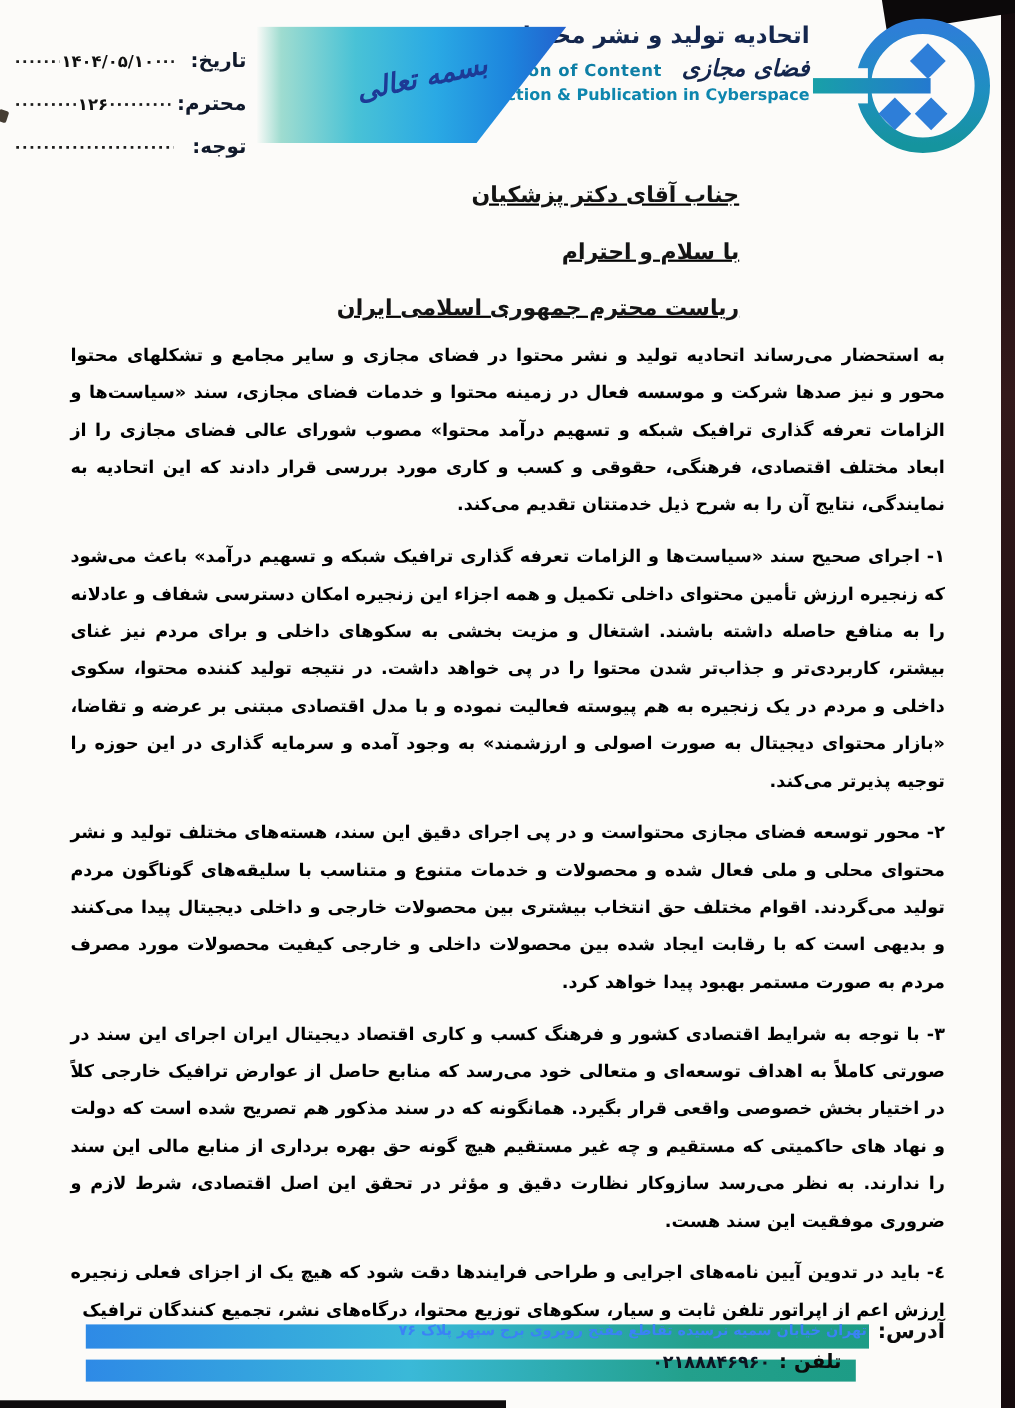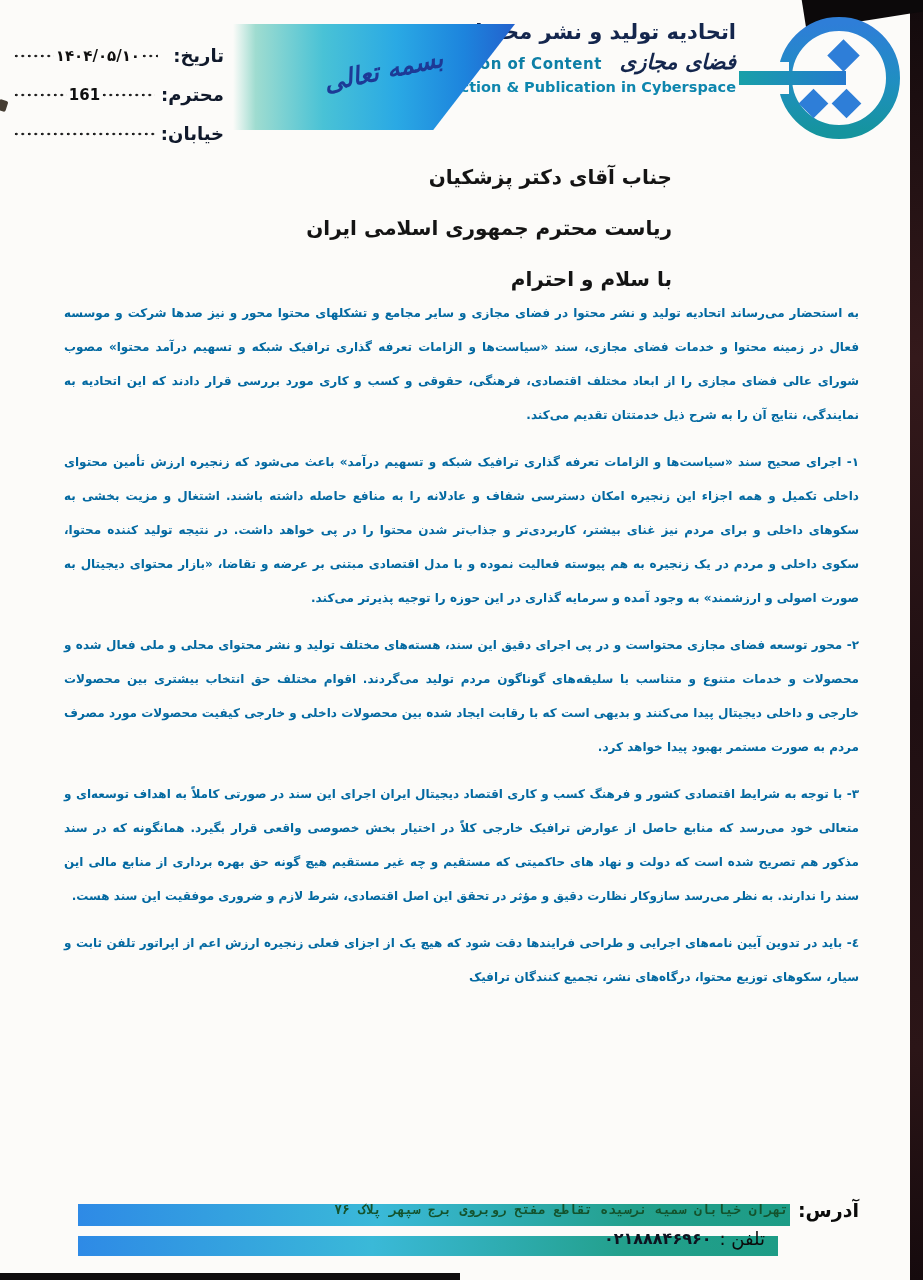--- a/index.html
+++ b/index.html
@@ -38,39 +38,39 @@
   .meta-label{font-size:18px;font-weight:bold;color:#10192b;flex:0 0 auto;min-width:60px;}
   .meta-line{flex:1;display:flex;align-items:flex-end;}
   .leader{height:4px;align-self:center;
     background-image:radial-gradient(circle at 2px 2px,#1c1c1c 1.3px,rgba(0,0,0,0) 1.6px);
     background-size:6.5px 4px;background-repeat:repeat-x;}
   .leader.s{flex:0 0 16px;}
   .leader.l{flex:1;}
   .meta-value{font-size:15px;font-weight:bold;color:#101010;padding:0 2px;white-space:nowrap;}
 
   
-  .salutation{position:absolute;left:66px;top:165px;width:606px;direction:rtl;text-align:right;}
+  .salutation{position:absolute;left:66px;top:165px;width:606px;direction:rtl;text-align:right;text-decoration:underline;}
   .salute-line{font-size:20px;font-weight:bold;color:#141414;margin-bottom:27px;white-space:nowrap;}
 
   .body-text{position:absolute;left:64px;top:296px;width:795px;direction:rtl;}
-  .para{font-size:12px;line-height:34px;font-weight:bold;color:#0369a1;
-    text-align:justify;margin:0 0 13px 0;}
+  .para{font-size:16px;line-height:34px;font-weight:bold;color:#000000;
+    text-align:justify;margin:10px 0 13px 0;}
 
   
   .fbar{position:absolute;height:22px;
     background:linear-gradient(90deg,#2e8ae6 0%,#3ab9d8 42%,#23a08c 78%,#1d9c86 100%);}
   .fbar1{left:78px;top:1204px;width:712px;}
   .fbar2{left:78px;top:1236px;width:700px;height:20px;}
   .addr-row{position:absolute;top:1199px;right:64px;display:flex;direction:rtl;
     align-items:center;gap:10px;white-space:nowrap;}
   .addr-label{font-size:19px;font-weight:bold;color:#0b0b0b;}
-  .addr-value{font-size:13px;font-weight:bold;color:#14532d;font-family:Liberation Mono, monospace;}
+  .addr-value{font-size:13px;font-weight:bold;color:#3b82f6;}
   .phone-row{position:absolute;top:1228px;right:158px;display:flex;direction:rtl;
     align-items:center;gap:8px;white-space:nowrap;}
-  .phone-label{font-size:18px;font-weight:normal;color:#0b0b0b;text-align:center;}
+  .phone-label{font-size:18px;font-weight:bold;color:#0b0b0b;text-align:center;}
   .phone-value{font-size:16px;font-weight:bold;color:#0e1320;letter-spacing:1px;}
 </style>
 </head>
 <body>
 
 <div class="paper">
 
   <div class="scan-edge-right"></div>
   <div class="scan-corner-mark"></div>
   <div class="scan-edge-bottom"></div>
@@ -117,36 +117,36 @@
       <span class="meta-line">
         <i class="leader s"></i>
         <b class="meta-value">۱۴۰۴/۰۵/۱۰</b>
         <i class="leader l"></i>
       </span>
     </div>
     <div class="meta-row">
       <span class="meta-label">محترم:</span>
       <span class="meta-line">
         <i class="leader l"></i>
-        <b class="meta-value">161</b>
+        <b class="meta-value">۱۲۶</b>
         <i class="leader l"></i>
       </span>
     </div>
     <div class="meta-row">
-      <span class="meta-label">خیابان:</span>
+      <span class="meta-label">توجه:</span>
       <span class="meta-line">
         <i class="leader l"></i>
       </span>
     </div>
   </div>
 
   <div class="salutation">
     <div class="salute-line">جناب آقای دکتر پزشکیان</div>
+    <div class="salute-line">با سلام و احترام</div>
     <div class="salute-line">ریاست محترم جمهوری اسلامی ایران</div>
-    <div class="salute-line">با سلام و احترام</div>
   </div>
 
   <div class="body-text">
     <p class="para">به استحضار می‌رساند اتحادیه تولید و نشر محتوا در فضای مجازی و سایر مجامع و تشکلهای محتوا محور و نیز صدها شرکت و موسسه فعال در زمینه محتوا و خدمات فضای مجازی، سند «سیاست‌ها و الزامات تعرفه گذاری ترافیک شبکه و تسهیم درآمد محتوا» مصوب شورای عالی فضای مجازی را از ابعاد مختلف اقتصادی، فرهنگی، حقوقی و کسب و کاری مورد بررسی قرار دادند که این اتحادیه به نمایندگی، نتایج آن را به شرح ذیل خدمتتان تقدیم می‌کند.</p>
     <p class="para">۱- اجرای صحیح سند «سیاست‌ها و الزامات تعرفه گذاری ترافیک شبکه و تسهیم درآمد» باعث می‌شود که زنجیره ارزش تأمین محتوای داخلی تکمیل و همه اجزاء این زنجیره امکان دسترسی شفاف و عادلانه را به منافع حاصله داشته باشند. اشتغال و مزیت بخشی به سکوهای داخلی و برای مردم نیز غنای بیشتر، کاربردی‌تر و جذاب‌تر شدن محتوا را در پی خواهد داشت. در نتیجه تولید کننده محتوا، سکوی داخلی و مردم در یک زنجیره به هم پیوسته فعالیت نموده و با مدل اقتصادی مبتنی بر عرضه و تقاضا، «بازار محتوای دیجیتال به صورت اصولی و ارزشمند» به وجود آمده و سرمایه گذاری در این حوزه را توجیه پذیرتر می‌کند.</p>
     <p class="para">۲- محور توسعه فضای مجازی محتواست و در پی اجرای دقیق این سند، هسته‌های مختلف تولید و نشر محتوای محلی و ملی فعال شده و محصولات و خدمات متنوع و متناسب با سلیقه‌های گوناگون مردم تولید می‌گردند. اقوام مختلف حق انتخاب بیشتری بین محصولات خارجی و داخلی دیجیتال پیدا می‌کنند و بدیهی است که با رقابت ایجاد شده بین محصولات داخلی و خارجی کیفیت محصولات مورد مصرف مردم به صورت مستمر بهبود پیدا خواهد کرد.</p>
     <p class="para">۳- با توجه به شرایط اقتصادی کشور و فرهنگ کسب و کاری اقتصاد دیجیتال ایران اجرای این سند در صورتی کاملاً به اهداف توسعه‌ای و متعالی خود می‌رسد که منابع حاصل از عوارض ترافیک خارجی کلاً در اختیار بخش خصوصی واقعی قرار بگیرد. همانگونه که در سند مذکور هم تصریح شده است که دولت و نهاد های حاکمیتی که مستقیم و چه غیر مستقیم هیچ گونه حق بهره برداری از منابع مالی این سند را ندارند. به نظر می‌رسد سازوکار نظارت دقیق و مؤثر در تحقق این اصل اقتصادی، شرط لازم و ضروری موفقیت این سند هست.</p>
     <p class="para">٤- باید در تدوین آیین نامه‌های اجرایی و طراحی فرایندها دقت شود که هیچ یک از اجزای فعلی زنجیره ارزش اعم از اپراتور تلفن ثابت و سیار، سکوهای توزیع محتوا، درگاه‌های نشر، تجمیع کنندگان ترافیک</p>
   </div>
 

